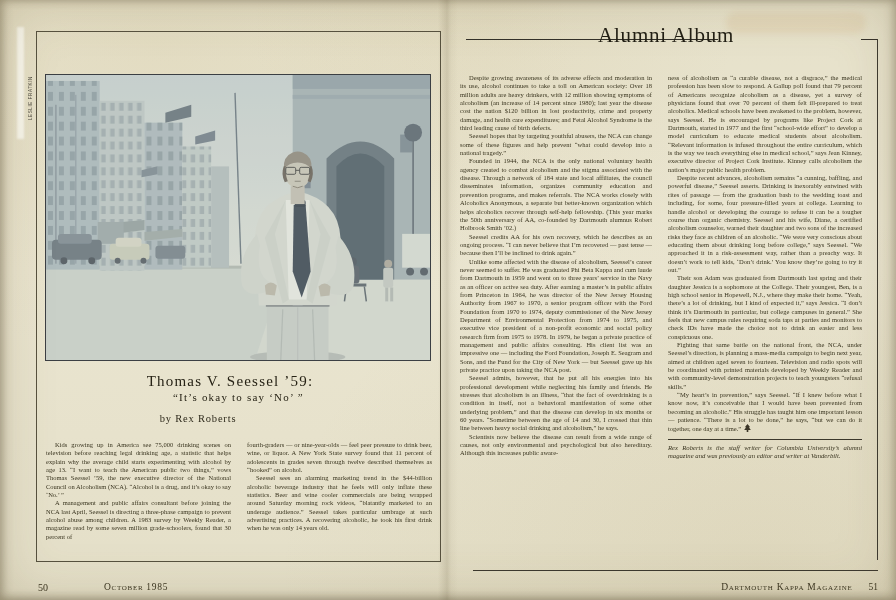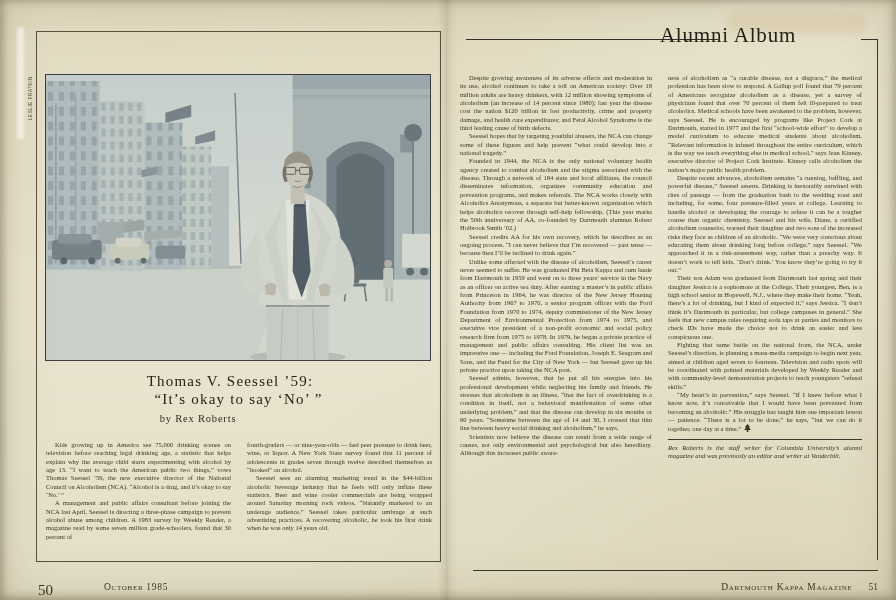--- a/index.html
+++ b/index.html
@@ -24,57 +24,57 @@
   .photo{ left:45px; top:74px; width:386px; height:287px;
           border:1px solid #3b3f43; background:#cfd6d0; }
   .photo svg{ display:block; width:100%; height:100%; }
   .credit{ left:28px; top:74px; width:46px; text-align:left;
            transform:rotate(-90deg) translateX(-46px); transform-origin:0 0;
            font-size:4.5px; letter-spacing:0.6px; color:#4b493e;
            font-family:"Liberation Sans",sans-serif; white-space:nowrap; }
   .title1{ left:36px; top:373px; width:388px; text-align:center;
            font-size:15px; letter-spacing:1.2px; color:#272316; }
   .title2{ left:36px; top:391px; width:405px; text-align:center;
-           font-size:15px; letter-spacing:1.2px; color:#272316; }
+           font-size:11px; letter-spacing:1.2px; color:#272316; }
   .byline{ left:36px; top:413px; width:324px; text-align:center;
            font-size:10.5px; letter-spacing:0.8px; color:#2e2a1c; }
   .lcols{ left:46px; top:441px; width:386px; height:118px;
           display:flex; gap:16px; overflow:hidden; }
   .lcols .col{ width:185px; height:100%; }
 
   
   .bodycol{ font-size:6.5px; line-height:8.35px; text-align:justify;
             color:#39341f; }
   .bodycol p{ text-indent:9px; }
   .bodycol p.cont{ text-indent:0; }
 
   
   .hdr-rule{ left:466px; top:39px; width:252px; height:1px; background:#33302a; }
-  .hdr{ left:598px; top:23px; width:260px; text-align:center;
+  .hdr{ left:598px; top:23px; width:260px; text-align:left;
         font-size:21px; letter-spacing:0.8px; color:#211e14; }
   .brk-h{ left:861px; top:39px; width:17px; height:1px; background:#33302a; }
   .brk-v{ left:877px; top:39px; width:1px; height:521px; background:#3b382f; }
   .bleed{ left:726px; top:12px; width:140px; height:22px; border-radius:10px;
           background:rgba(196,148,88,0.14); filter:blur(3px); }
   .rcols{ left:460px; top:74px; width:402px; height:483px;
           display:flex; gap:16px; overflow:hidden; }
   .rcols .c1{ width:192px; height:100%; }
   .rcols .c2{ width:194px; height:100%; }
   .endmark{ display:inline-block; width:7px; height:8px; vertical-align:-1px;
             margin-left:3px; }
   .bio-rule{ border:0; border-top:1px solid #3c382c; margin:5px 0 4px 0; }
   .bio{ font-style:italic; font-size:6.7px; line-height:8.6px;
         text-align:justify; color:#38331f; }
 
   .bot-rule{ left:473px; top:570px; width:405px; height:1px; background:#3b382f; }
   .rfooter{ left:620px; top:582px; width:258px; text-align:right;
             font-size:9.5px; color:#38331f; }
   .rfooter .mag{ font-variant:small-caps; letter-spacing:0.7px; }
   .rfooter .pn{ padding-left:16px; }
-  .lfooter-pn{ left:38px; top:582px; font-size:15px; color:#38331f;text-align:right; }
+  .lfooter-pn{ left:38px; top:582px; font-size:10px; color:#38331f;text-align:right; }
   .lfooter-tx{ left:68px; top:582px; font-size:9.5px; color:#38331f;
                font-variant:small-caps; letter-spacing:0.7px;padding-left:36px; }
 
   
   .gutter{ left:438px; top:0; width:20px; height:600px; pointer-events:none;
            background:linear-gradient(90deg, rgba(90,78,48,0) 0%,
              rgba(90,78,48,0.16) 45%, rgba(90,78,48,0.05) 65%, rgba(90,78,48,0) 100%); }
   .vignette{ left:0; top:0; width:896px; height:600px; pointer-events:none;
              box-shadow:inset 0 0 55px rgba(110,92,52,0.22),
                         inset 4px 0 10px rgba(70,60,35,0.25),

